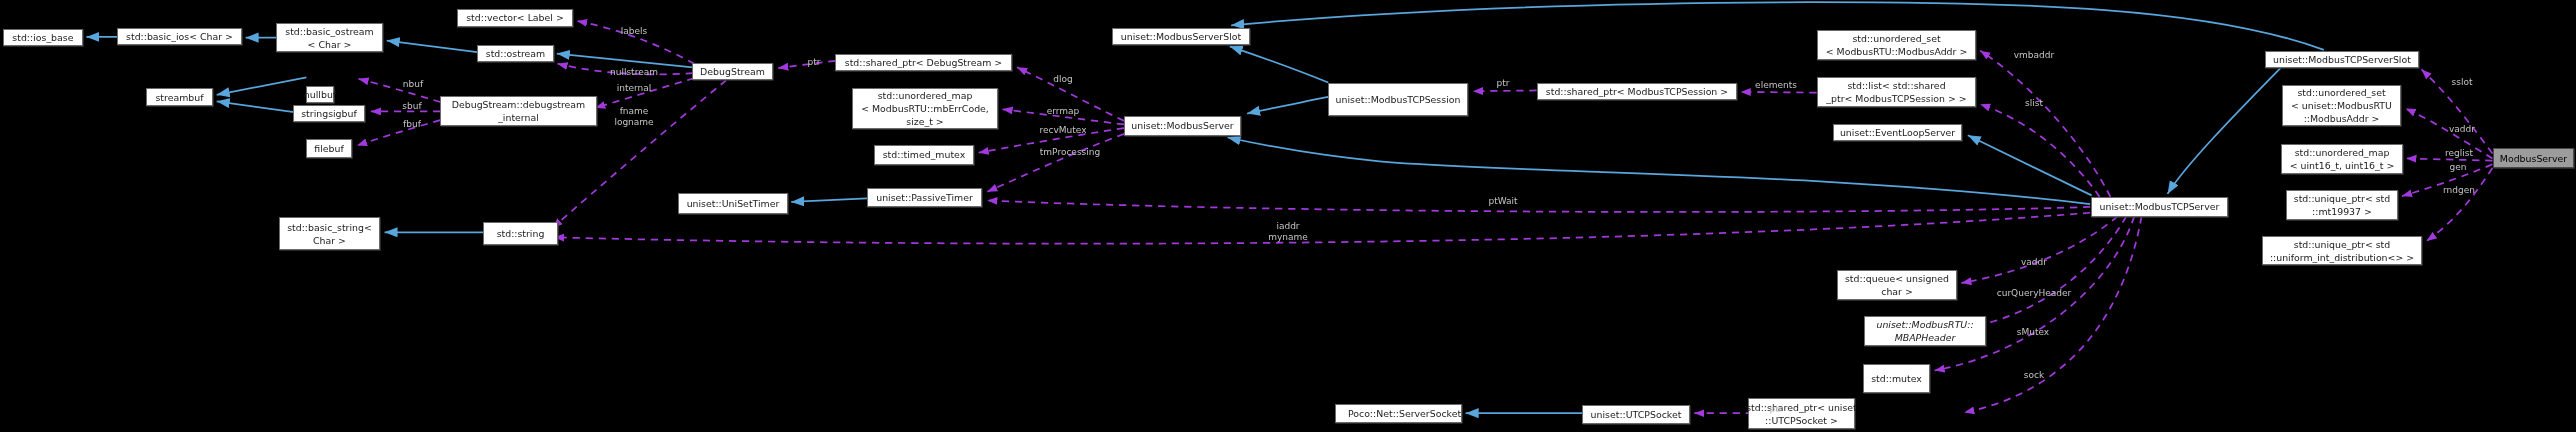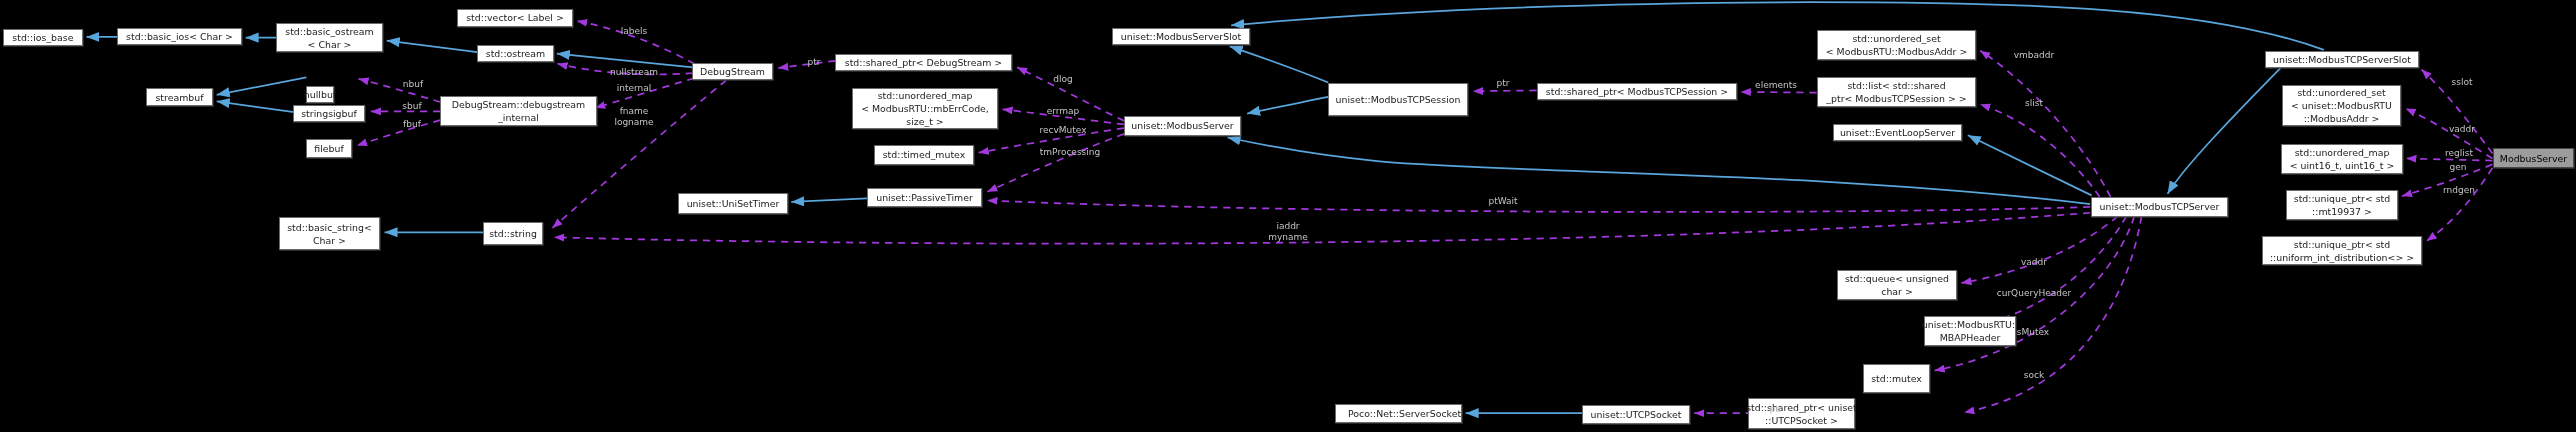--- a/index.html
+++ b/index.html
@@ -150,21 +150,21 @@
       <div class="node" style="left: 678px; top: 193px; width: 110px; height: 21px;">
         <span>uniset::UniSetTimer</span>
       </div>
       <div class="node" style="left: 867px; top: 188px; width: 115px; height: 19px;">
         <span>uniset::PassiveTimer</span>
       </div>
       <div class="node" style="left: 279px; top: 217px; width: 101px; height: 33px;">
         <span>std::basic_string&lt;</span>
         <span>Char &gt;</span>
       </div>
-      <div class="node" style="left: 483px; top: 222px; width: 60px; height: 22.5px;">
+      <div class="node" style="left: 483px; top: 222px; width: 75px; height: 22.5px;">
         <span>std::string</span>
       </div>
       <div class="node" style="left: 2091px; top: 197px; width: 137px; height: 19.6px;">
         <span>uniset::ModbusTCPServer</span>
       </div>
       <div class="node" style="left: 2265px; top: 51px; width: 154px; height: 17.4px;">
         <span>uniset::ModbusTCPServerSlot</span>
       </div>
       <div class="node" style="left: 2282px; top: 85px; width: 119px; height: 41px;">
         <span>std::unordered_set</span>
@@ -183,21 +183,21 @@
         <span>std::unique_ptr&lt; std</span>
         <span>::uniform_int_distribution&lt;&gt; &gt;</span>
       </div>
       <div class="node main" style="left: 2493px; top: 148px; width: 81px; height: 20px;">
         <span>ModbusServer</span>
       </div>
       <div class="node" style="left: 1837px; top: 270px; width: 120px; height: 30px;">
         <span>std::queue&lt; unsigned</span>
         <span>char &gt;</span>
       </div>
-      <div class="node" style="left: 1924px; top: 316px; width: 92px; height: 30px;">
+      <div class="node" style="left: 1864px; top: 316px; width: 122px; height: 30px; font-style: italic;">
         <span>uniset::ModbusRTU::</span>
         <span>MBAPHeader</span>
       </div>
       <div class="node" style="left: 1863px; top: 364px; width: 67px; height: 29px;">
         <span>std::mutex</span>
       </div>
       <div class="node" style="left: 1748px; top: 398px; width: 107px; height: 31px;">
         <span>std::shared_ptr&lt; uniset</span>
         <span>::UTCPSocket &gt;</span>
       </div>

